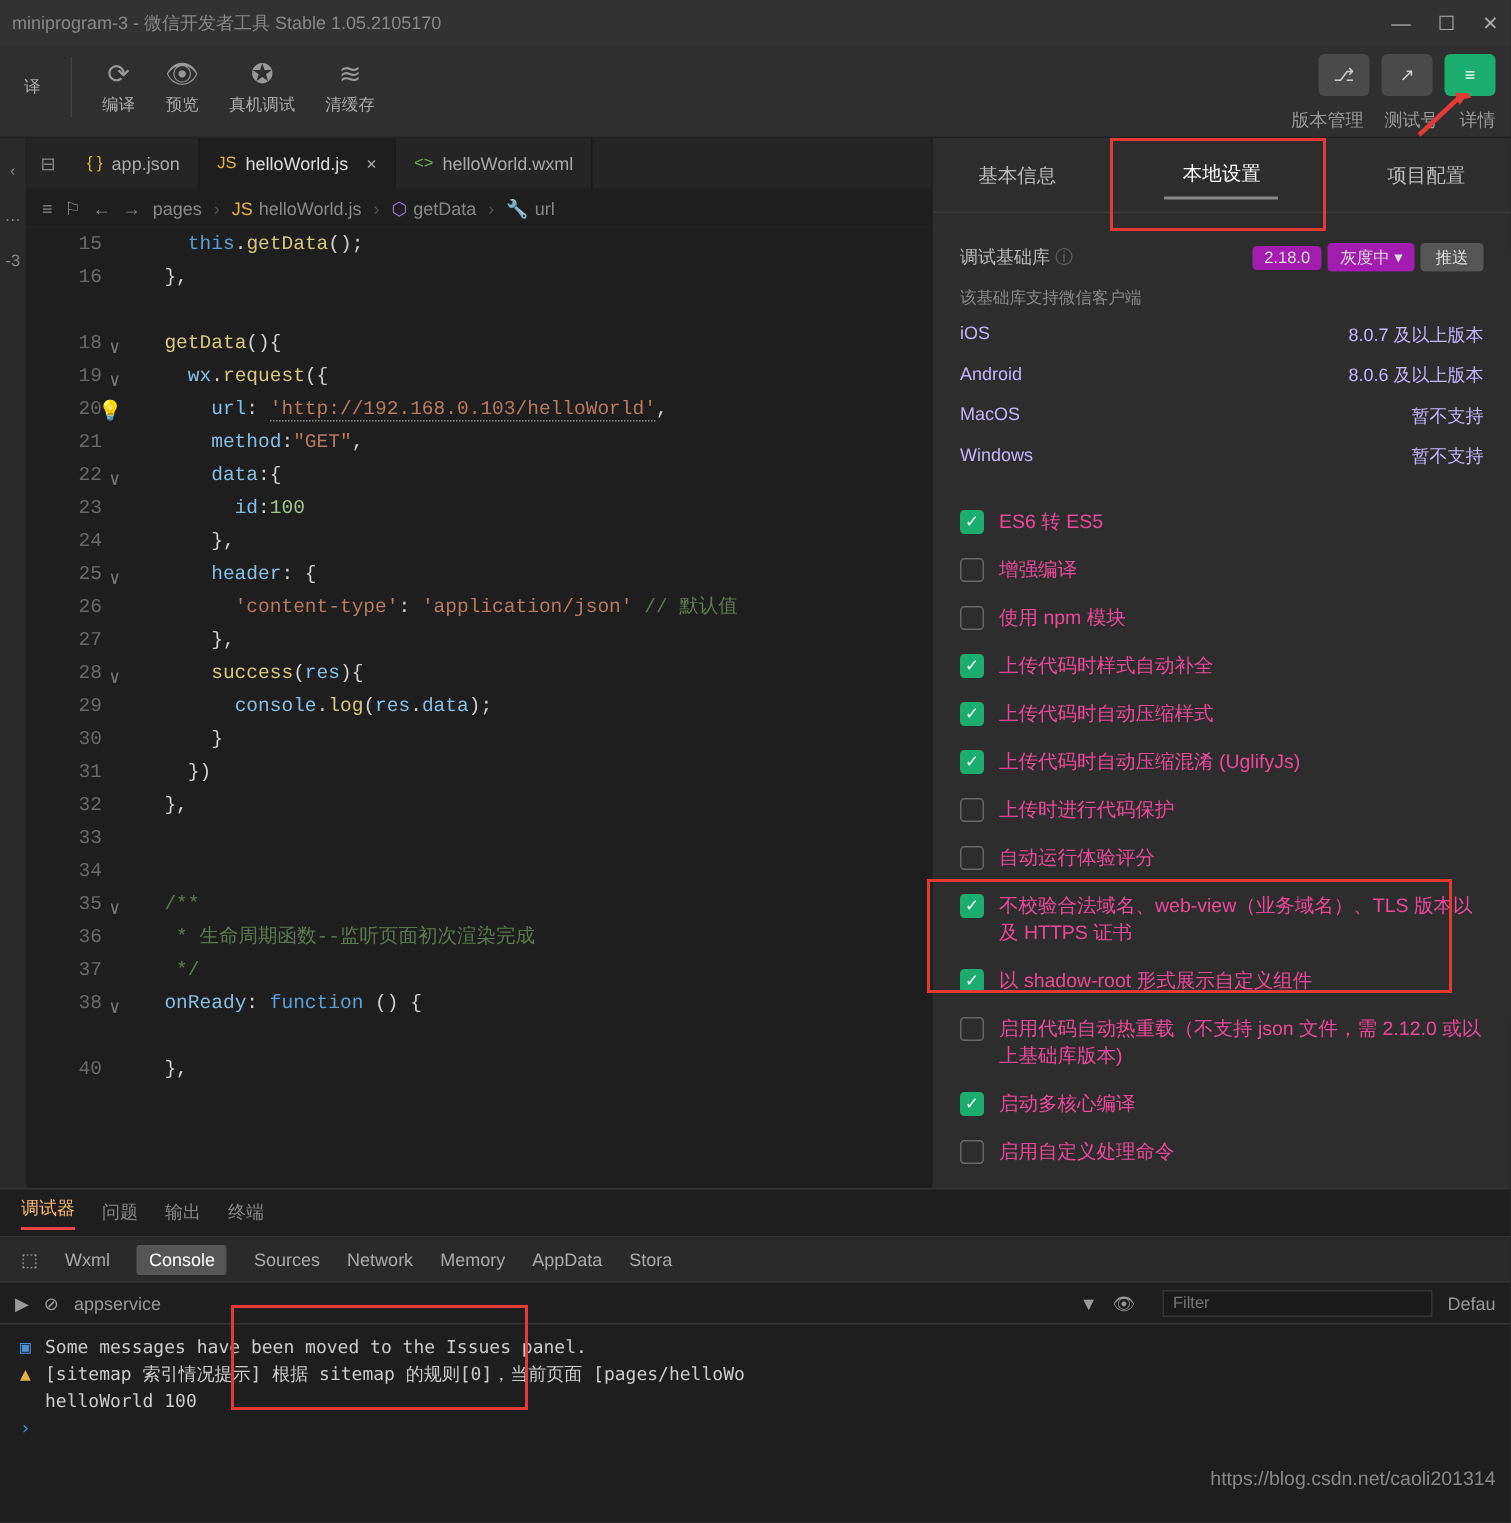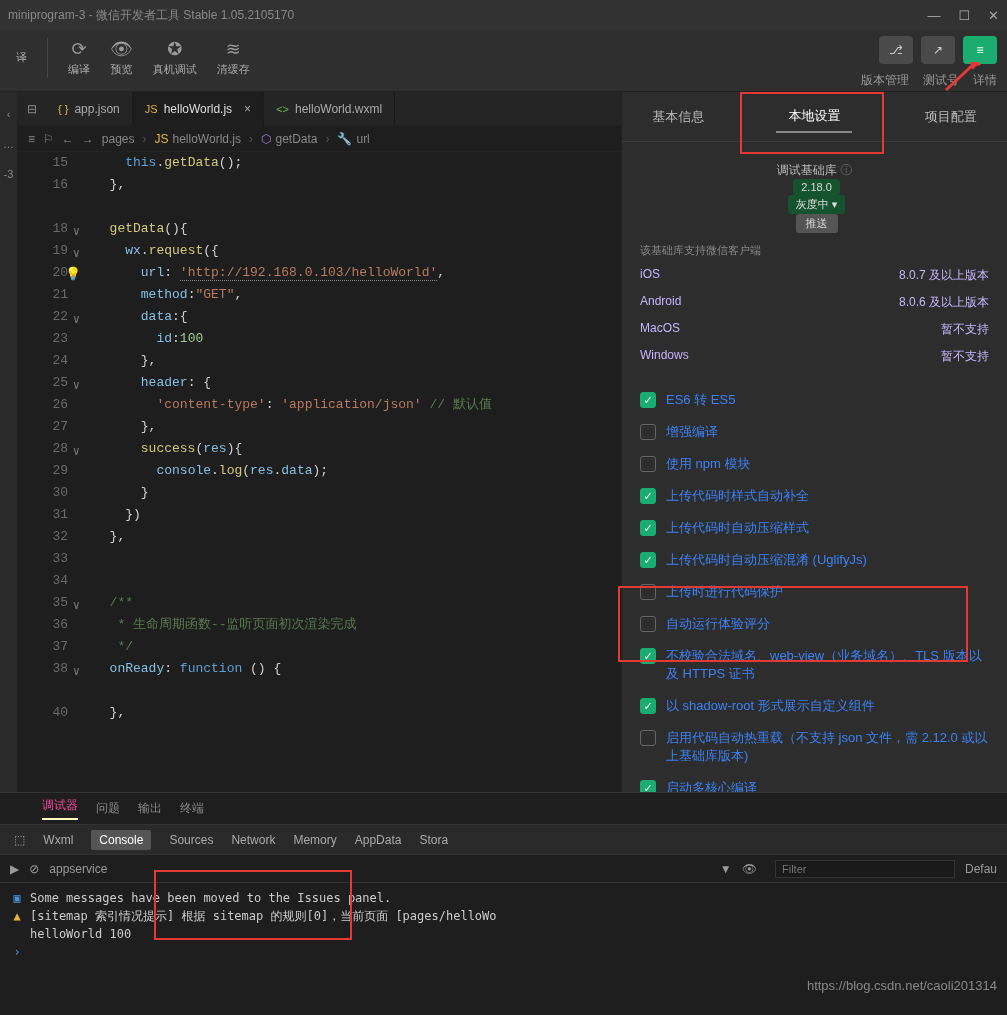--- a/index.html
+++ b/index.html
@@ -44,34 +44,34 @@
 .str.url { border-bottom: 1px dotted #888; }
 .num { color: #a3c98f; }
 .punc { color: #d0d0d0; }
 .comm { color: #5a7a4f; }
 .this { color: #5aa0d6; }
 .rightpanel { width: 385px; background: #2d2d2d; display: flex; flex-direction: column; padding: 0; }
 .rptabs { display: flex; height: 50px; align-items: center; justify-content: space-around; color: #bbb; font-size: 13px; border-bottom: 1px solid #3a3a3a; gap: 24px; }
 .rptabs .rptab { padding: 6px 12px; cursor: pointer; }
 .rptabs .rptab.active { color: #fff; border-bottom: 2px solid #888; }
 .settings { padding: 14px 18px; overflow-y: auto; flex: 1; }
-.settings .row { display: flex; align-items: center; justify-content: space-between; padding: 6px 0; color: #bbb; font-size: 12px; flex-direction: column; }
+.settings .row { display: flex; align-items: center; justify-content: space-between; padding: 6px 0; color: #bbb; font-size: 12px; }
 .settings .label { flex: 1; }
-.settings .pill { background: #14532d; color: #ddd; padding: 2px 8px; border-radius: 3px; font-size: 11px; margin-left: 4px; }
+.settings .pill { background: #a21caf; color: #ddd; padding: 2px 8px; border-radius: 3px; font-size: 11px; margin-left: 4px; }
 .settings .pillbtn { background: #555; color: #ddd; padding: 2px 10px; border-radius: 3px; font-size: 11px; margin-left: 4px; }
 .settings .kv { display: flex; justify-content: space-between; padding: 5px 0; color: #c4b5fd; font-size: 12px; }
-.settings .checkrow { display: flex; align-items: flex-start; gap: 10px; padding: 7px 0; color: #3b82f6; font-size: 13px; line-height: 18px; }
+.settings .checkrow { display: flex; align-items: flex-start; gap: 10px; padding: 7px 0; color: #ec4899; font-size: 13px; line-height: 18px; }
 .settings .cb { width: 16px; height: 16px; border: 1px solid #666; border-radius: 3px; flex-shrink: 0; margin-top: 1px; display: flex; align-items: center; justify-content: center; }
 .settings .cb.checked { background: #1aad6f; border-color: #1aad6f; }
 .settings .cb.checked::after { content: "✓"; color: #fff; font-size: 11px; }
 .redbox1 { position: absolute; border: 2px solid #e53935; pointer-events: none; }
 .redarrow { position: absolute; top: 62px; right: 26px; width: 40px; height: 30px; pointer-events: none; }
 .bottom-panel { background: #1e1e1e; height: 223px; border-top: 1px solid #333; display: flex; flex-direction: column; }
 .bp-tabs { display: flex; height: 32px; align-items: center; gap: 18px; padding: 0 14px; color: #888; font-size: 12px; border-bottom: 1px solid #333; }
-.bp-tabs .bptab.active { color: #ec4899; border-bottom: 2px solid #fef9c3; padding-bottom: 4px; margin-left: 28px; }
+.bp-tabs .bptab.active { color: #fdba74; border-bottom: 2px solid #ef4444; padding-bottom: 4px; }
 .devtools-tabs { display: flex; height: 30px; align-items: center; gap: 18px; padding: 0 14px; color: #aaa; font-size: 12px; border-bottom: 1px solid #333; background: #2a2a2a; }
 .devtools-tabs .dtab { cursor: pointer; }
 .devtools-tabs .dtab.active { background: #555; color: #fff; padding: 3px 8px; border-radius: 2px; }
 .console-toolbar { display: flex; height: 28px; align-items: center; gap: 10px; padding: 0 10px; border-bottom: 1px solid #333; color: #999; }
 .console-toolbar .filter { flex: 1; background: #1a1a1a; border: 1px solid #333; color: #888; padding: 2px 6px; font-size: 11px; margin-left: 8px; max-width: 180px; }
 .console-body { flex: 1; padding: 6px 10px; font-family: Consolas, monospace; font-size: 12px; color: #ccc; line-height: 18px; }
 .console-body .msg { display: flex; gap: 6px; }
 .console-body .msg .mark { width: 14px; text-align: center; }
 .watermark { position: absolute; bottom: 22px; right: 10px; color: #888; font-size: 13px; }
 </style>

